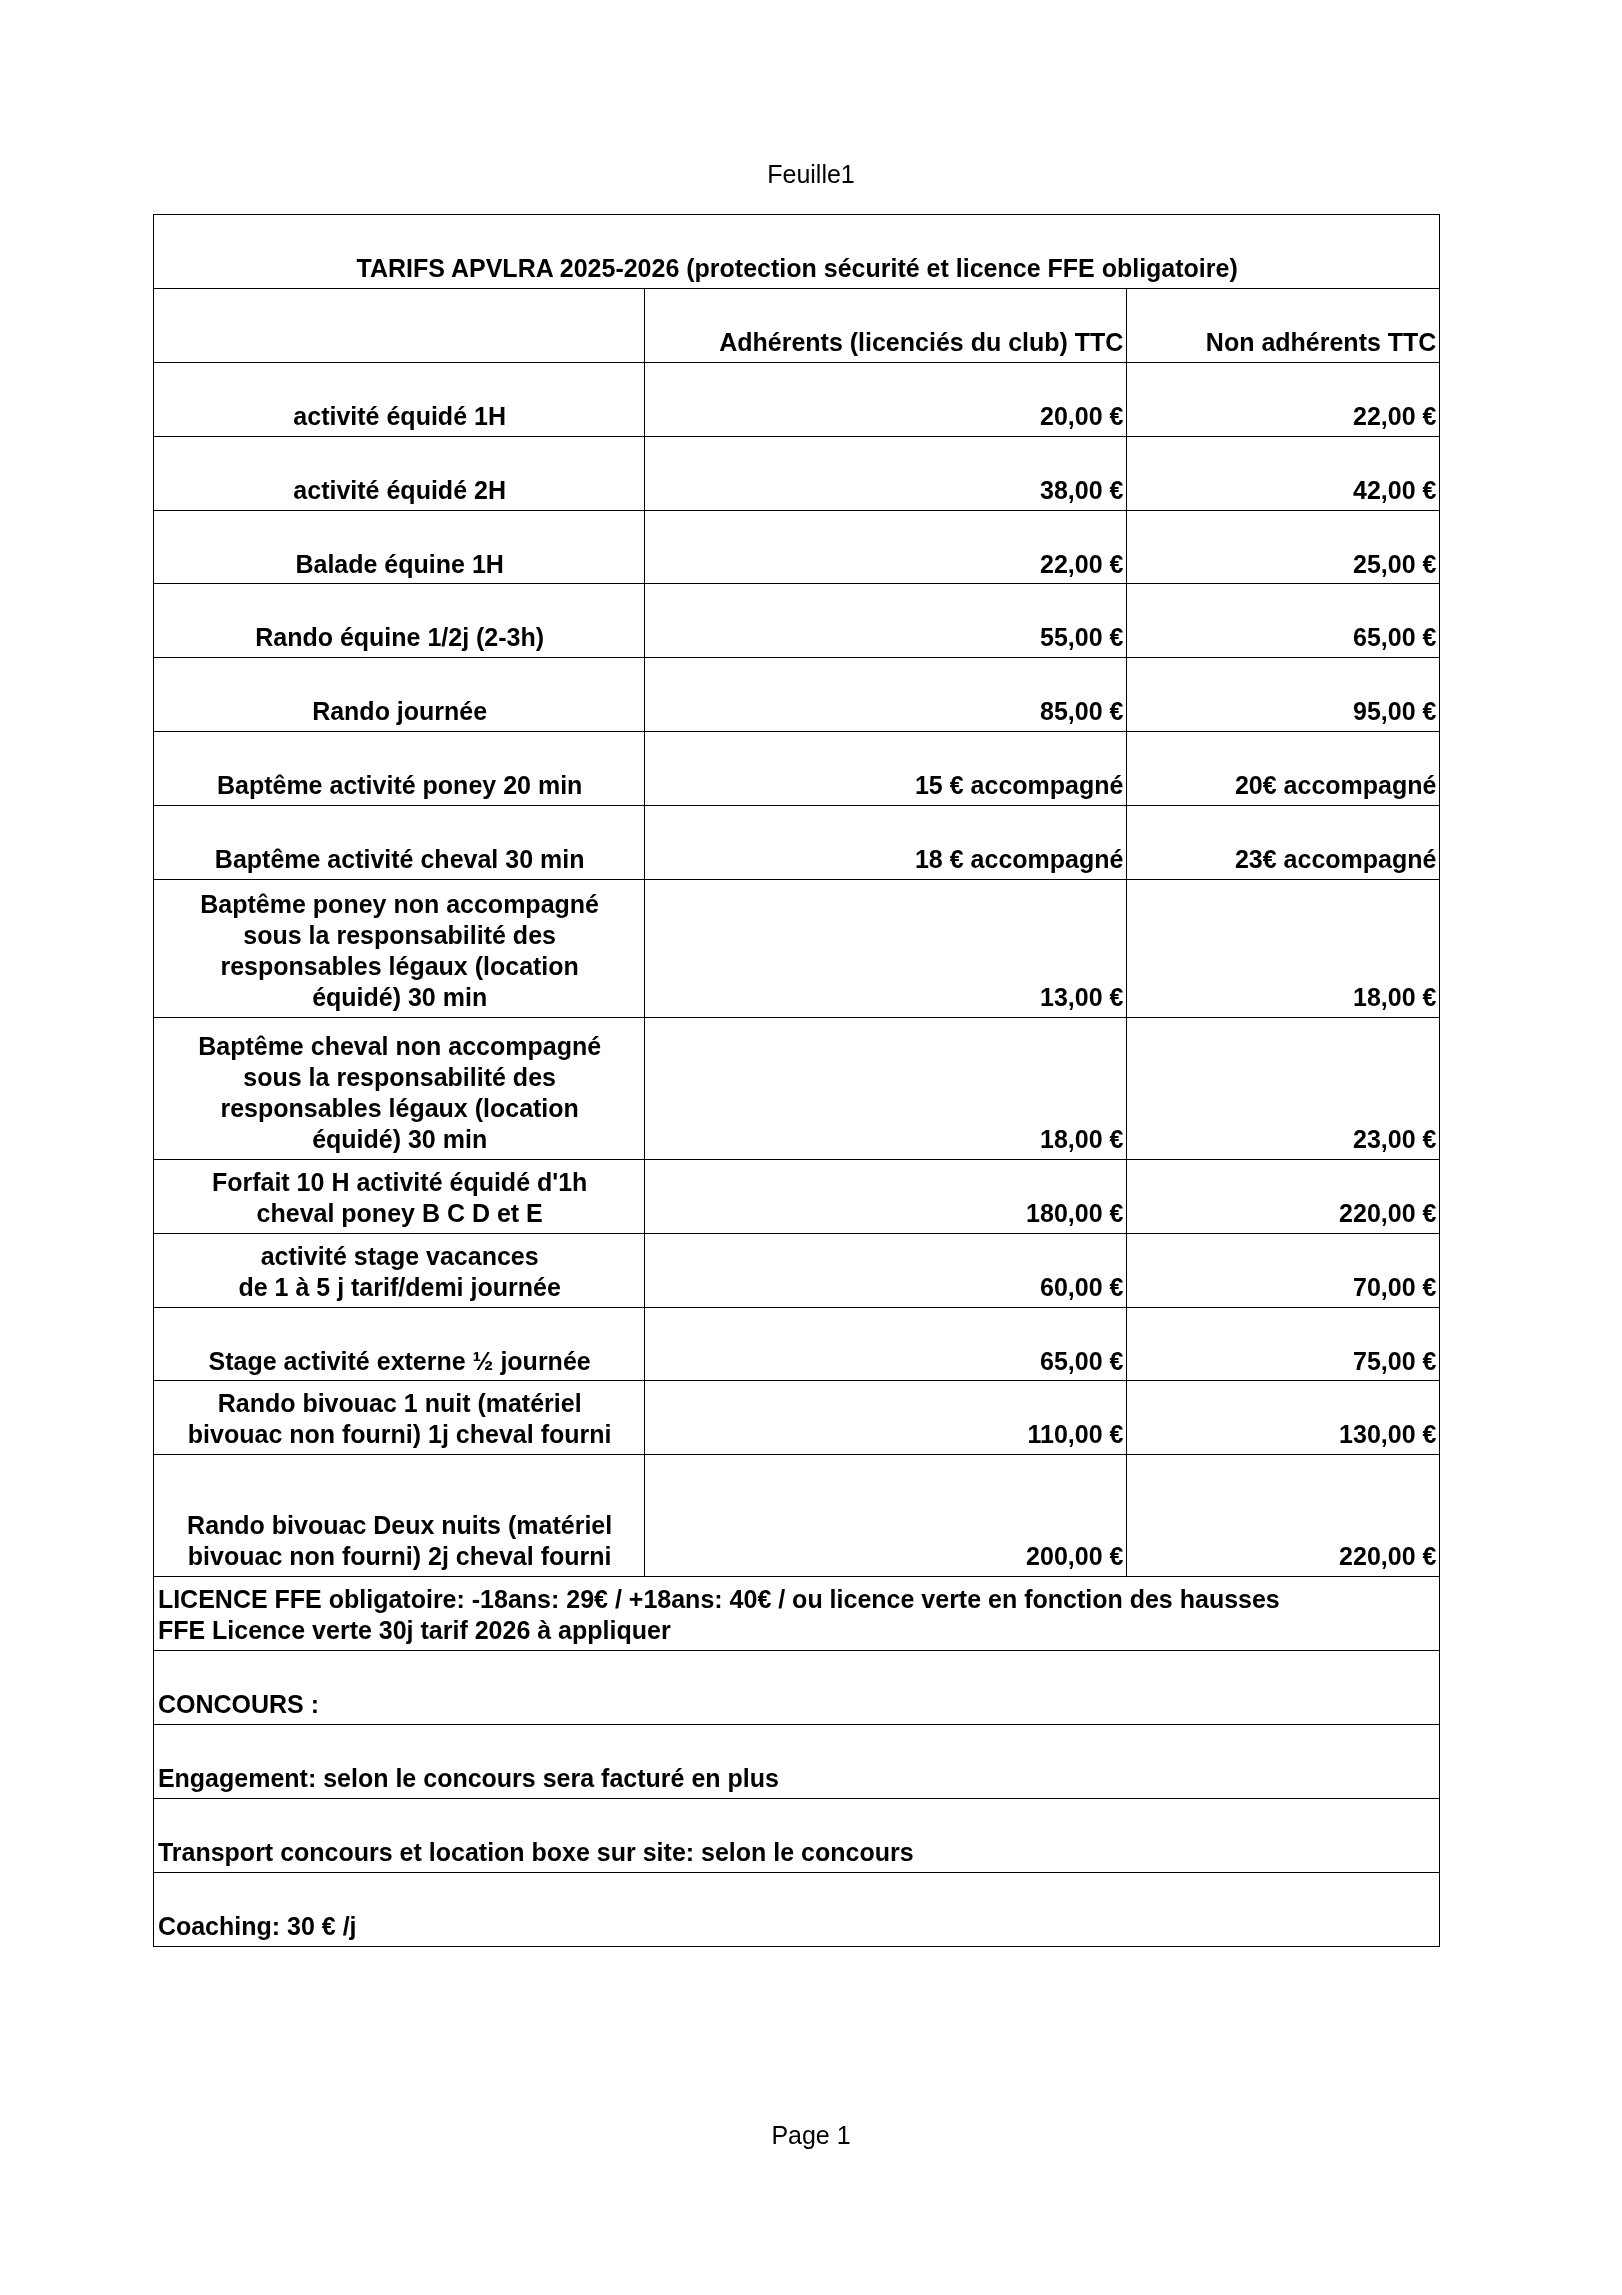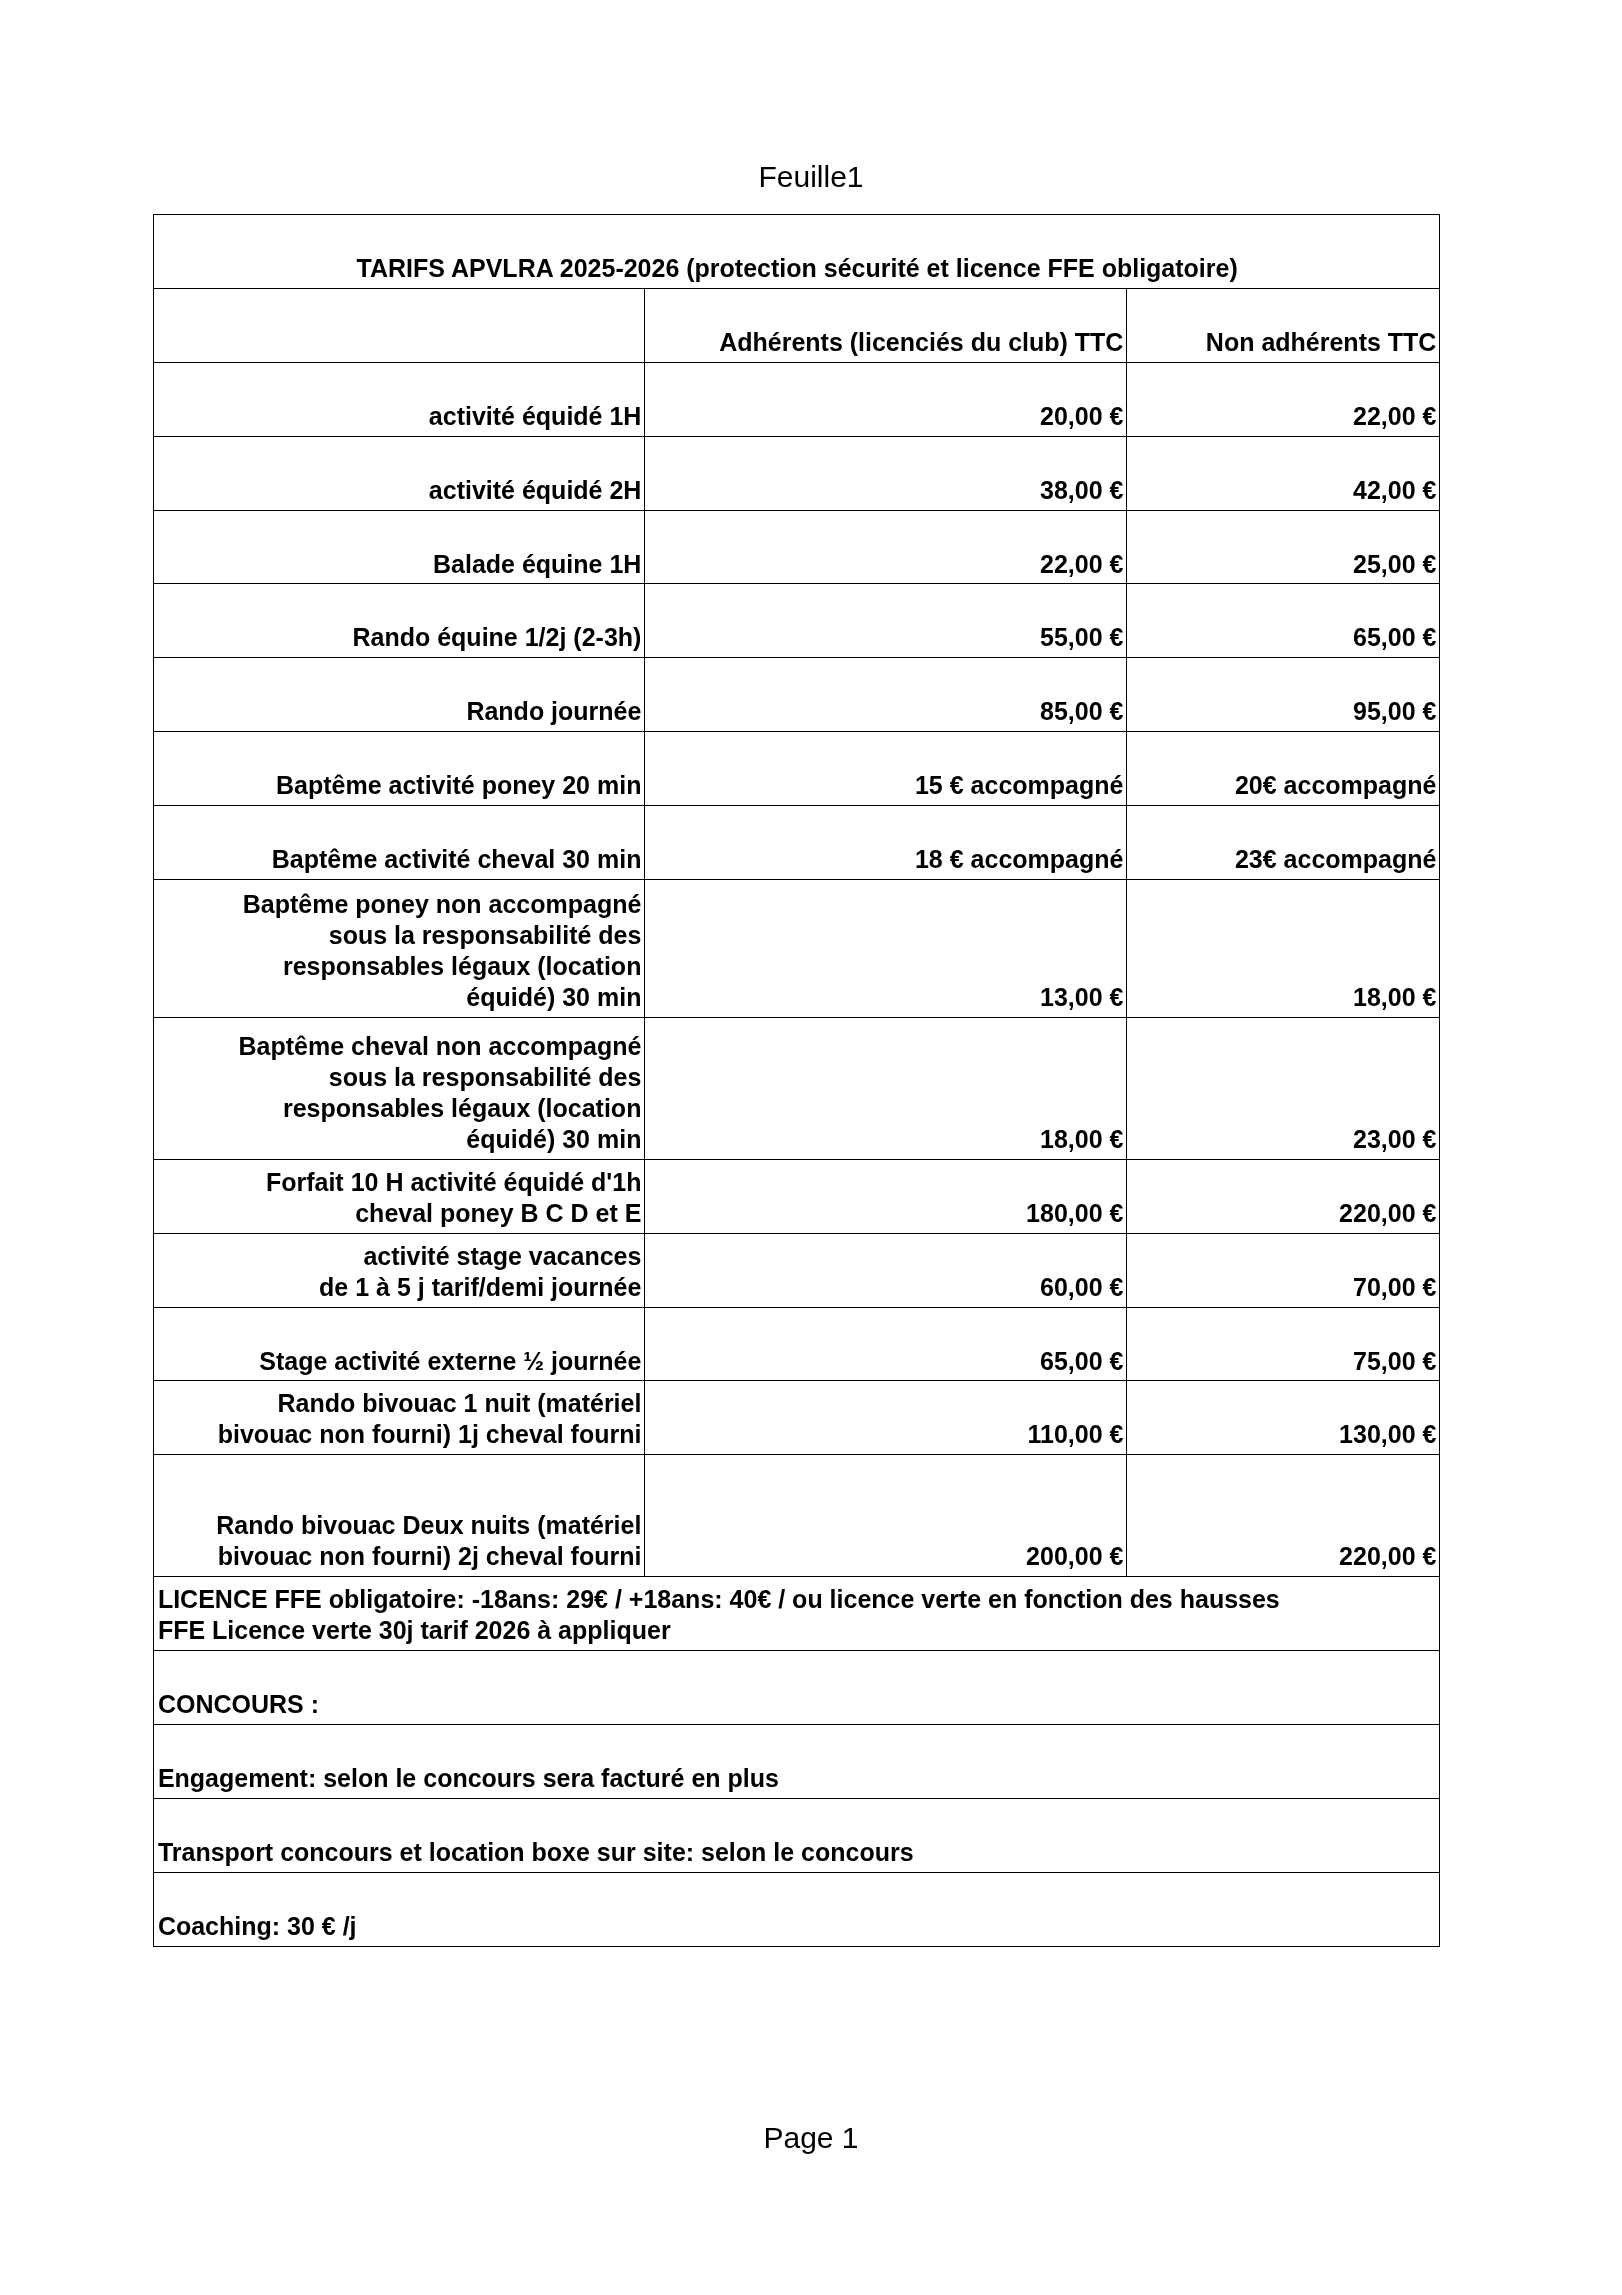--- a/index.html
+++ b/index.html
@@ -1,38 +1,38 @@
 <!DOCTYPE html>
 <html style="font-size:10.5px"><head>
 <meta charset="utf-8">
 <style>
   html, body { margin: 0; padding: 0; background: #ffffff; }
   body { width: 1622px; height: 2295px; position: relative; overflow: hidden; }
   .header-label {
     position: absolute; left: 0; width: 1622px; text-align: center;
-    font-family: "Liberation Sans", sans-serif; font-size: 30px; color: #000;
+    font-family: "Liberation Sans", sans-serif; font-size: 25px; color: #000;
   }
   #sheet-name { top: 160px; }
   #page-number { top: 2121px; }
 
   table.tarifs {
     position: absolute; left: 153px; top: 214px;
     width: 1287px; border-collapse: collapse; table-layout: fixed; border-radius: 13px;
   }
   table.tarifs td {
     border: 1.3px solid #000; padding: 0 2.6px 3.9px 3.9px; vertical-align: bottom;
     font-family: "Liberation Sans", sans-serif; font-weight: bold; font-size: 25px;
     line-height: 31px; color: #000; overflow: hidden;
   }
   col.c1 { width: 491px; } col.c2 { width: 482px; } col.c3 { width: 313px; }
   td.title { text-align: center; height: 69px; }
   td.colhead, td.price {
     text-align: right; font-family: "Liberation Serif", serif; font-size: 27.5px;
   }
-  td.label { text-align: right; white-space: pre-line; }
+  td.label { text-align: center; white-space: pre-line; }
   td.note { text-align: left; white-space: pre-line; }
   
   td.price, td.colhead { border-left-width: 0.7px; }
   tr.h113 td { height: 69px; }
   tr.h210 td { height: 133px; }
   tr.h217 td { height: 137px; }
   tr.h178 td { height: 113px; }
   tr.h185 td { height: 117px; }
   tr.h112 td { height: 69px; }
 </style>

